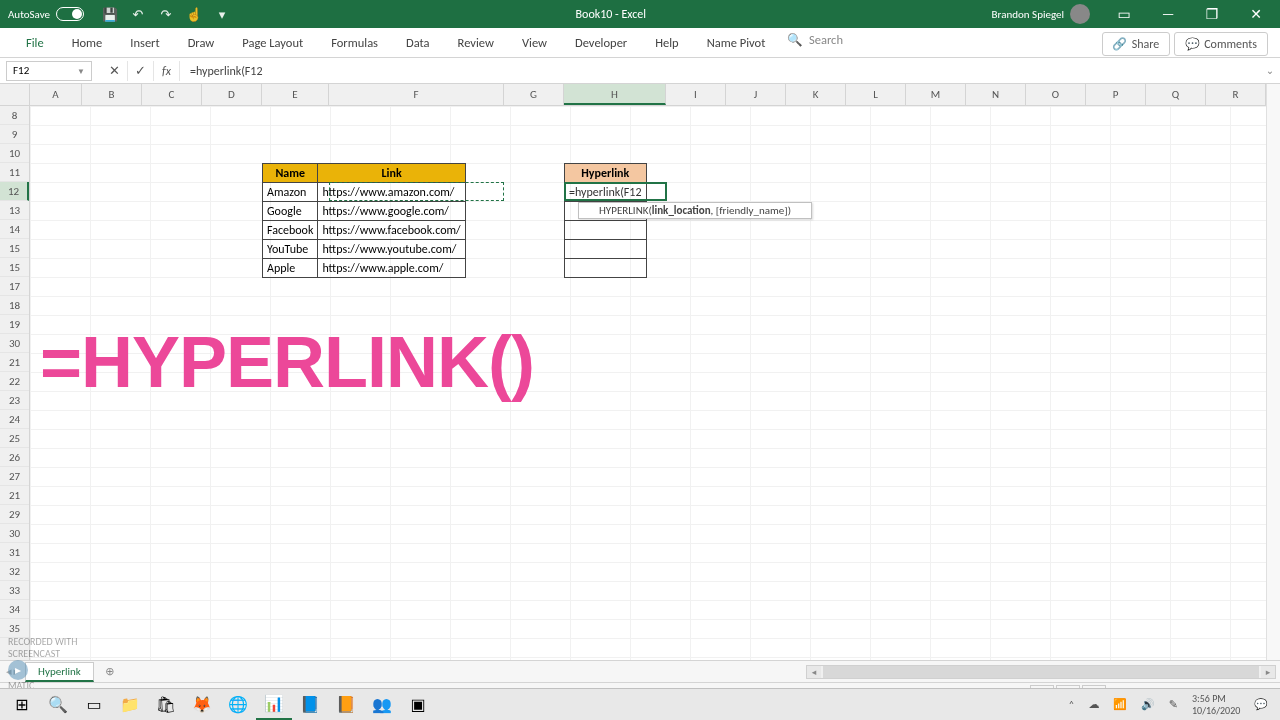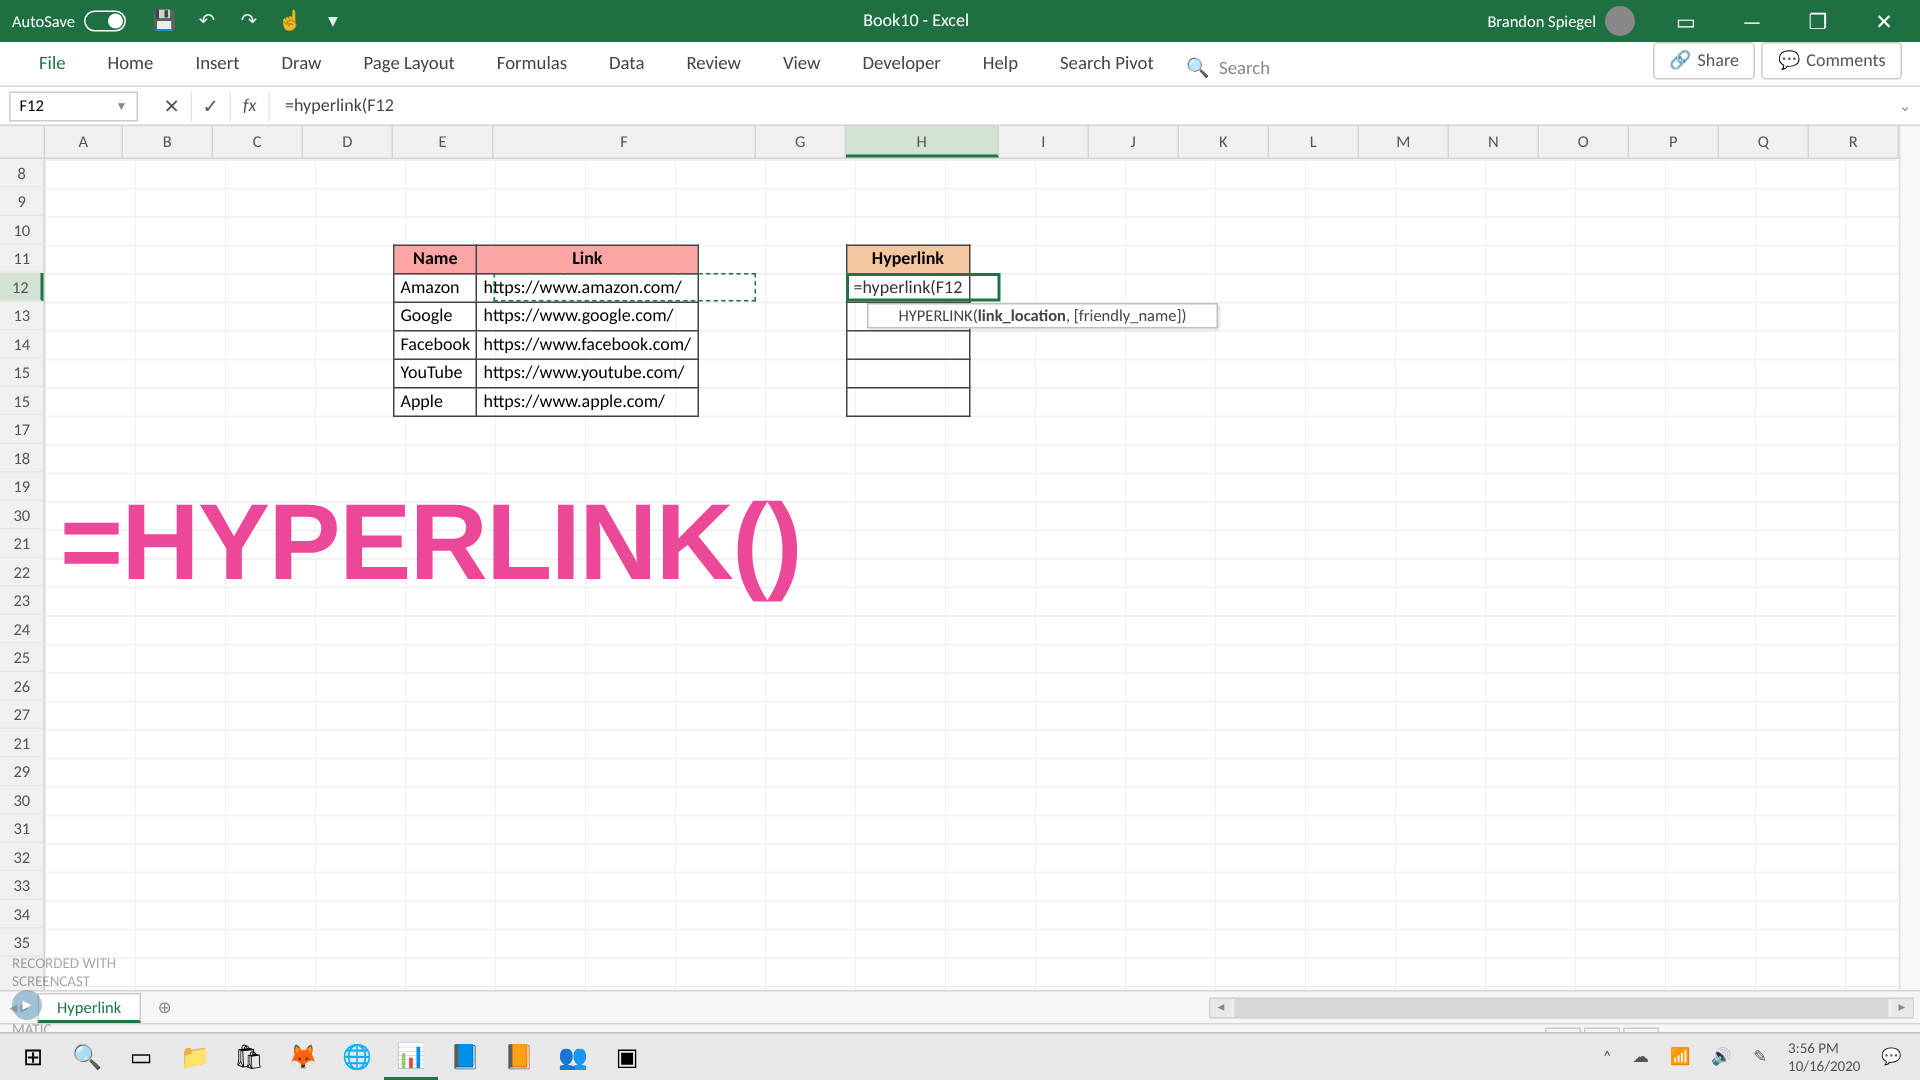--- a/index.html
+++ b/index.html
@@ -12,21 +12,21 @@
 .toggle::after { content:""; position:absolute; right:1px; top:1px; width:10px; height:10px; background:#fff; border-radius:50%; }
 .qat { display:flex; align-items:center; gap:12px; padding:0 10px; }
 .qat-icon { width:16px; height:16px; display:flex; align-items:center; justify-content:center; opacity:0.9; font-size:13px; }
 .title-center { flex:1; text-align:center; font-size:12px; }
 .title-right { display:flex; align-items:center; gap:4px; padding-right:4px; }
 .user { display:flex; align-items:center; gap:6px; padding:0 10px; }
 .avatar { width:20px; height:20px; background:#888; border-radius:50%; }
 .win-btn { width:40px; height:28px; display:flex; align-items:center; justify-content:center; font-size:14px; }
 
 
-.ribbon { height:30px; background:#fff; border-bottom:1px solid #d4d4d4; display:flex; align-items:flex-end; padding:4px 12px; font-size:12.5px; color:#444; }
+.ribbon { height:30px; background:#fff; border-bottom:1px solid #d4d4d4; display:flex; align-items:flex-start; padding:4px 12px; font-size:12.5px; color:#444; }
 .ribbon-tab { padding:0 14px; height:100%; display:flex; align-items:center; cursor:default; }
 .ribbon-tab.file { color:#217346; font-weight:400; }
 .ribbon-spacer { flex:1; }
 .ribbon-right { display:flex; align-items:center; gap:4px; }
 .search-box { display:flex; align-items:center; gap:6px; color:#888; padding:0 8px; }
 .share-btn, .comments-btn { display:flex; align-items:center; gap:4px; padding:4px 10px; border:1px solid #ccc; border-radius:3px; font-size:12px; color:#555; }
 
 
 .formula-bar { height:26px; background:#fff; border-bottom:1px solid #d4d4d4; display:flex; align-items:center; font-size:12px; }
 .name-box { width:86px; height:20px; border:1px solid #ccc; margin-left:6px; padding:2px 6px; font-size:11px; display:flex; align-items:center; justify-content:space-between; }
@@ -51,21 +51,21 @@
   background-image:linear-gradient(#e8e8e8 1px,transparent 1px),linear-gradient(90deg,#e8e8e8 1px,transparent 1px);
   background-size:60px 19px; opacity:0.6; }
 .vscroll { width:16px; background:#f8f8f8; border-left:1px solid #e0e0e0; }
 
 
 .overlay { position:absolute; top:0; left:0; }
 table.data { border-collapse:collapse; position:absolute; }
 table.data th, table.data td { border:1.5px solid #444; font-size:12px; height:19px; }
 table.data th { text-align:center; font-weight:bold; }
 table.data td { padding:0 4px; }
-.tbl1 th { background:#fca5a5; }
+.tbl1 th { background:#eab308; }
 .tbl2 th { background:#f4c7a1; }
 .tbl1 .name-col { width:67px; }
 .tbl1 .link-col { width:175px; }
 .tbl2 .hyp-col { width:102px; }
 
 .marching { position:absolute; border:1.5px dashed #217346; pointer-events:none; }
 .active-cell { position:absolute; border:2px solid #217346; pointer-events:none; }
 .cell-edit { font-size:11px; color:#333; padding:0 2px; }
 
 .tooltip { position:absolute; background:#fff; border:1px solid #c0c0c0; font-size:11px; padding:1px 20px; color:#444; box-shadow:1px 1px 2px rgba(0,0,0,0.15); white-space:nowrap; }
@@ -135,21 +135,21 @@
   <div class="ribbon-tab">Home</div>
   <div class="ribbon-tab">Insert</div>
   <div class="ribbon-tab">Draw</div>
   <div class="ribbon-tab">Page Layout</div>
   <div class="ribbon-tab">Formulas</div>
   <div class="ribbon-tab">Data</div>
   <div class="ribbon-tab">Review</div>
   <div class="ribbon-tab">View</div>
   <div class="ribbon-tab">Developer</div>
   <div class="ribbon-tab">Help</div>
-  <div class="ribbon-tab">Search Pivot</div>
+  <div class="ribbon-tab">Name Pivot</div>
   <div class="search-box">
     <span>🔍</span>
     <span>Search</span>
   </div>
   <div class="ribbon-spacer"></div>
   <div class="ribbon-right">
     <div class="share-btn">
       <span>🔗</span>
       <span>Share</span>
     </div>

